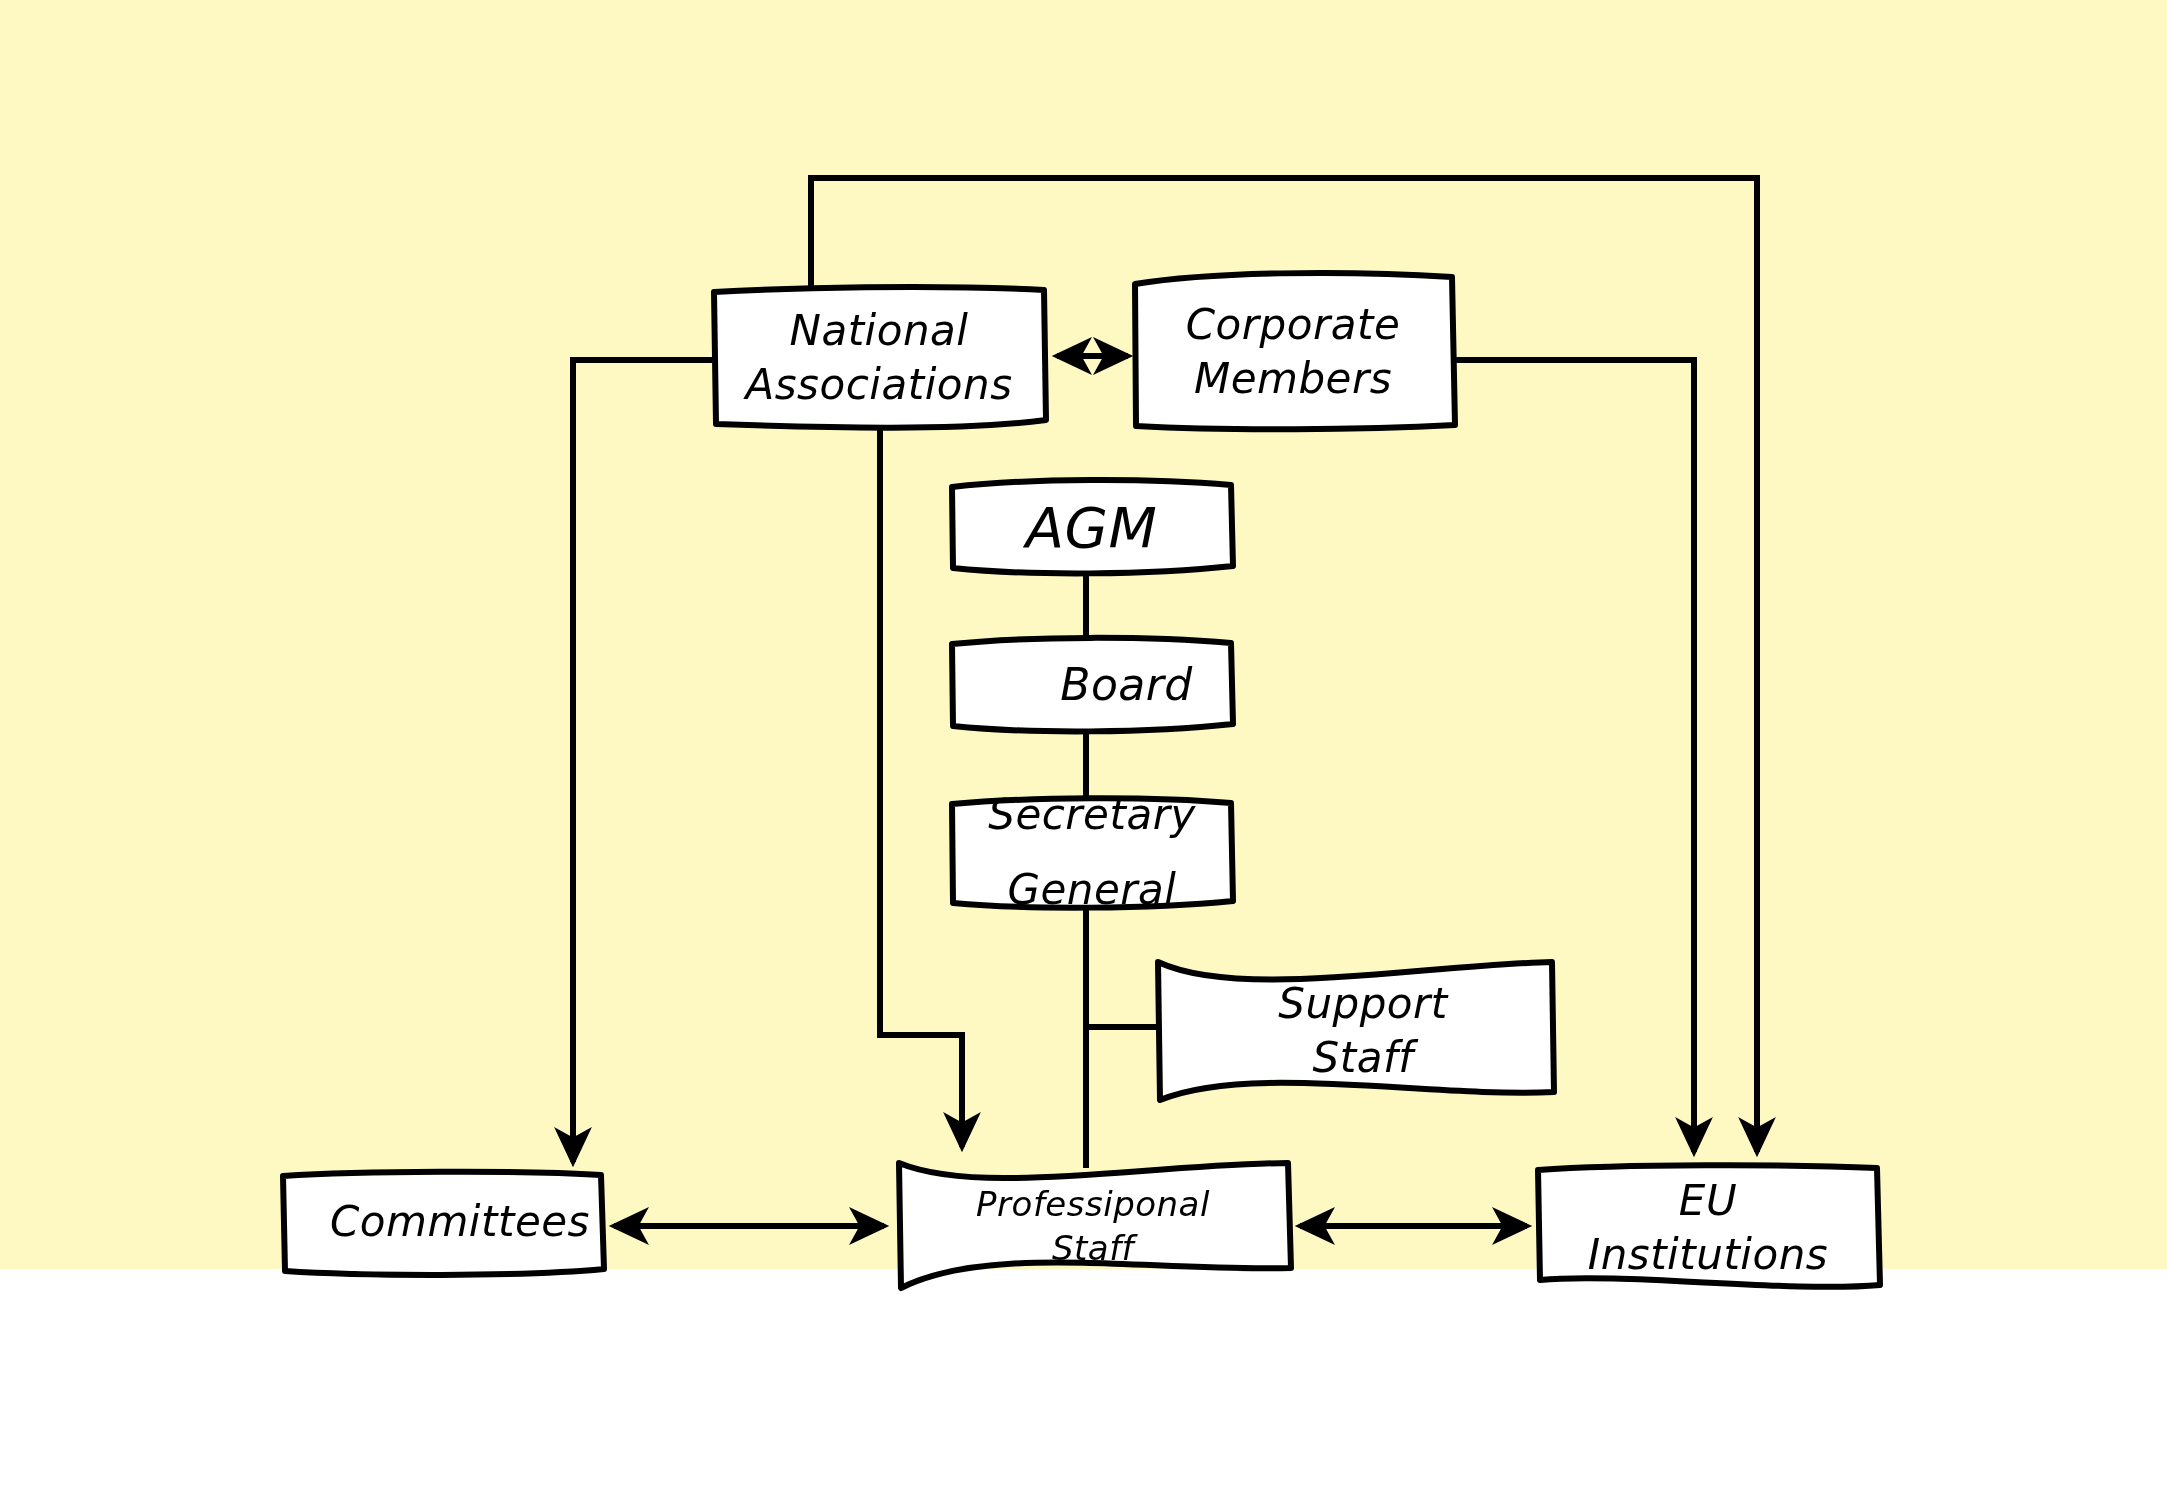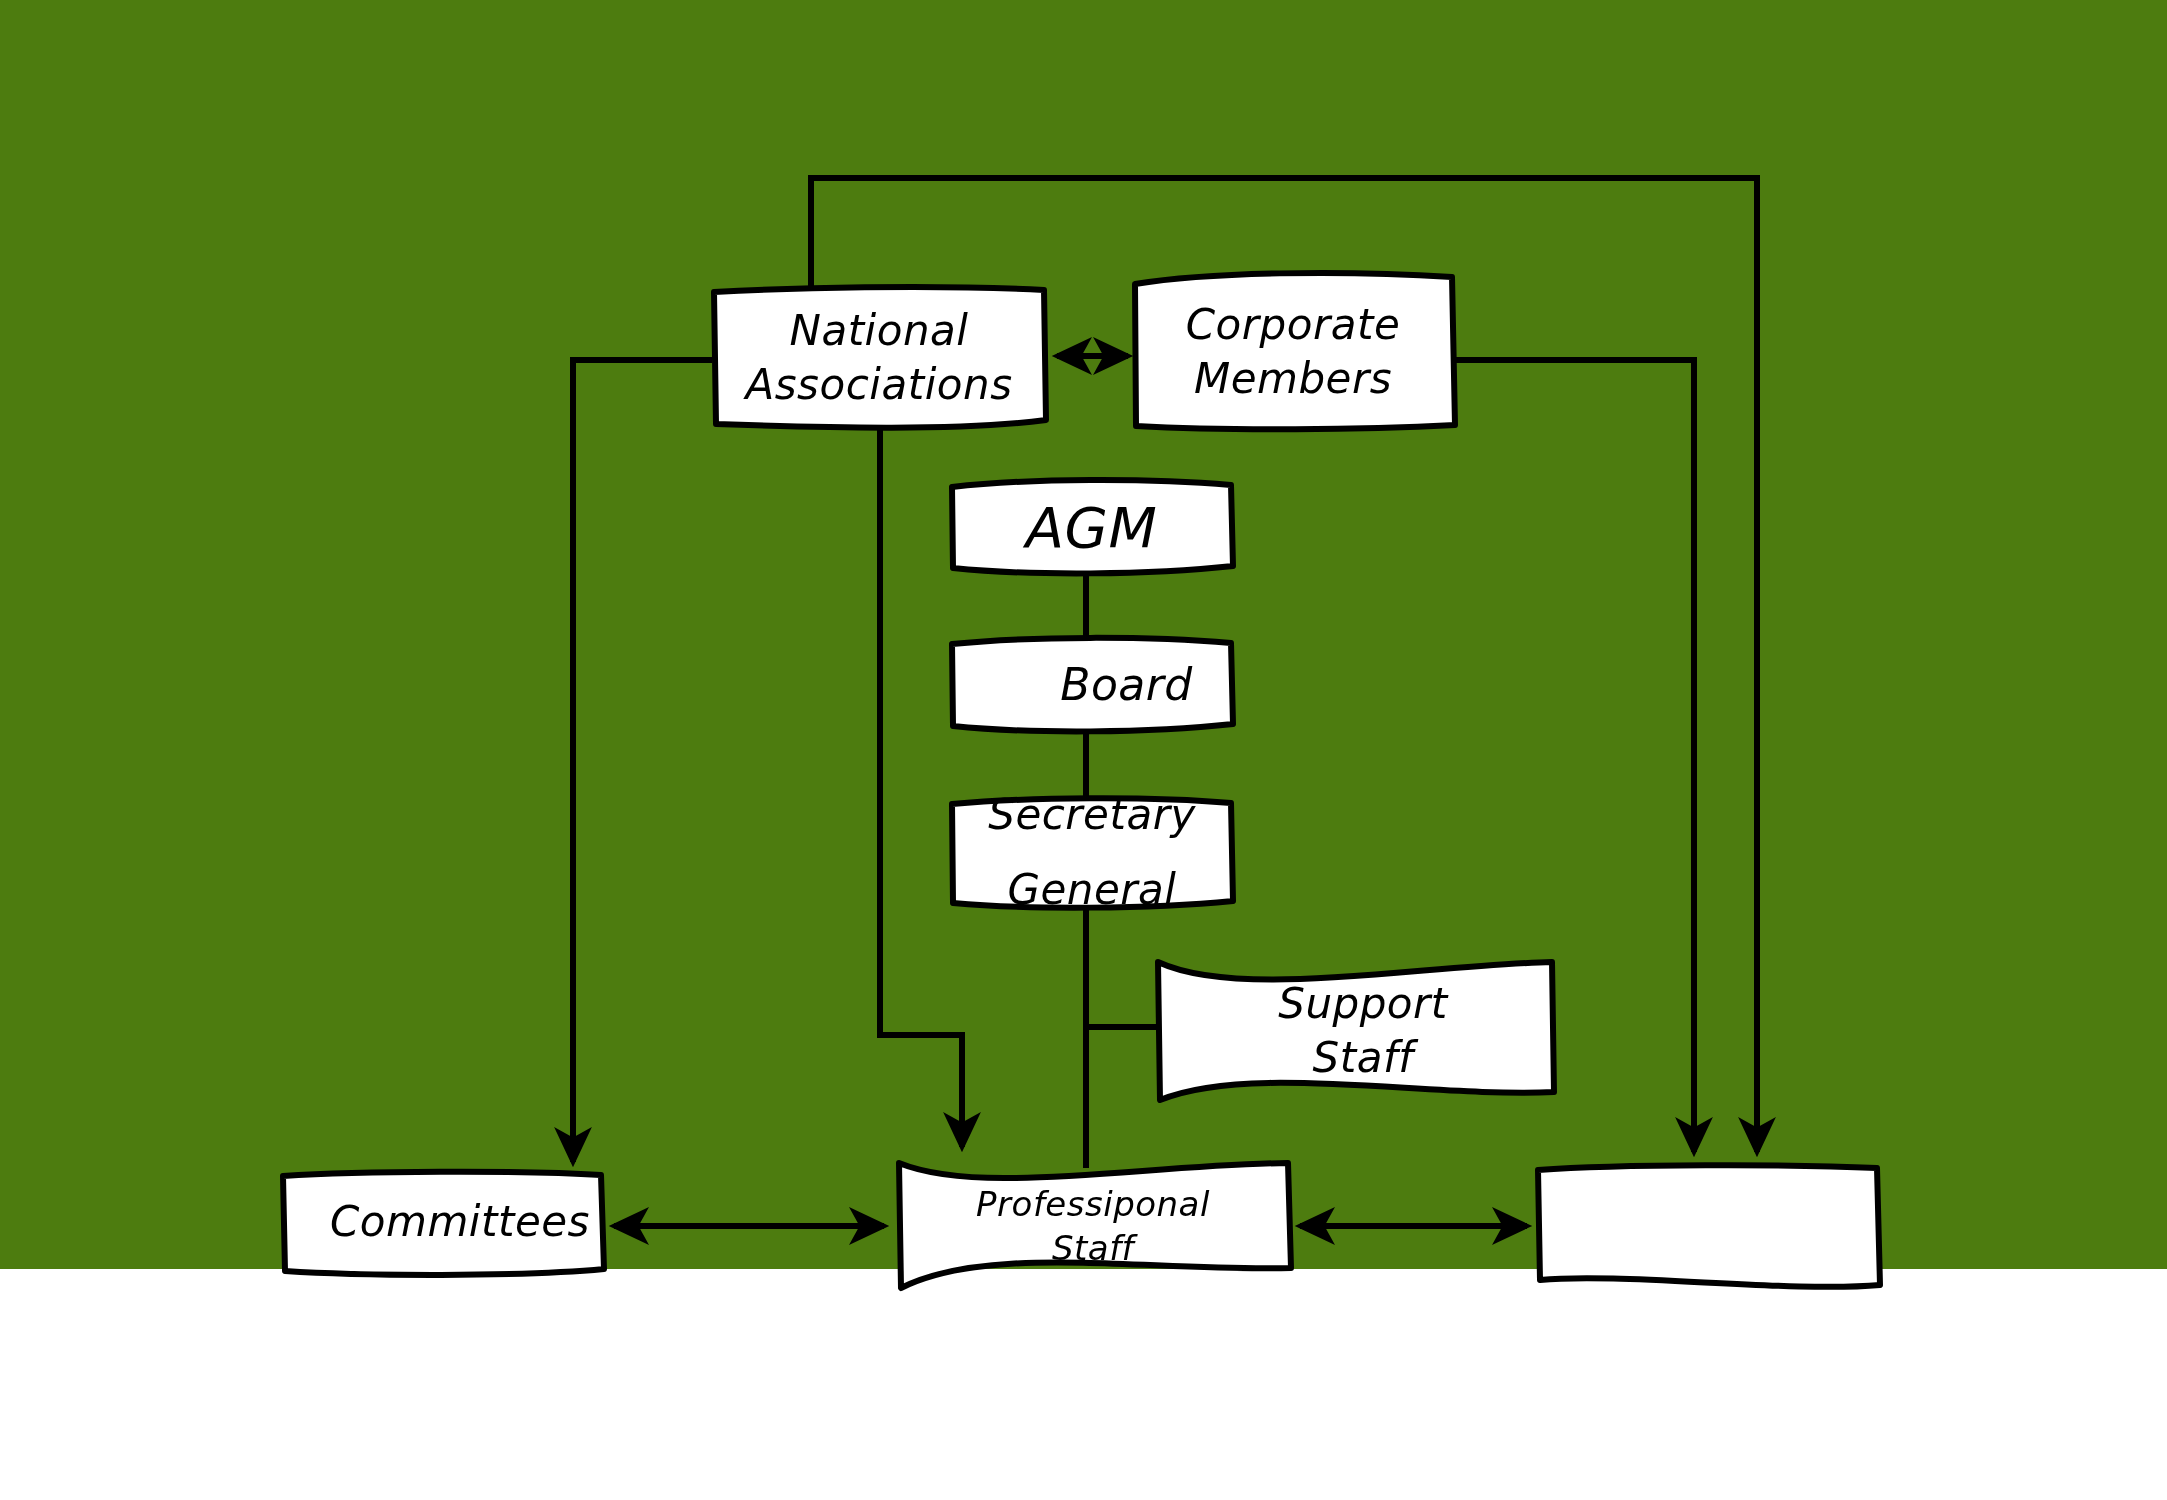--- a/index.html
+++ b/index.html
@@ -10,21 +10,21 @@
   body {
     width: 2167px;
     height: 1500px;
     font-family: "DejaVu Sans", sans-serif;
     overflow: hidden;
   }
   #diagram-root {
     position: relative;
     width: 2167px;
     height: 1269px;
-    background: #4d7c0f;
+    background: #fef9c3;
   }
   svg#diagram-svg {
     position: absolute;
     left: 0;
     top: 0;
     width: 2167px;
     height: 1500px;
     display: block;
   }
   .node-shape {
@@ -184,14 +184,18 @@
 
   <div class="node-label" style="left:298px; top:1174px; width:324px; height:96px; font-size:42px;">
     <span class="ln">Committees</span>
   </div>
 
   <div class="node-label" style="left:896px; top:1168px; width:394px; height:118px; font-size:34px;">
     <span class="ln">Professiponal</span>
     <span class="ln">Staff</span>
   </div>
 
+  <div class="node-label" style="left:1536px; top:1170px; width:344px; height:115px; font-size:42px;">
+    <span class="ln">EU</span>
+    <span class="ln">Institutions</span>
+  </div>
 
 </div>
 
 </body></html>

